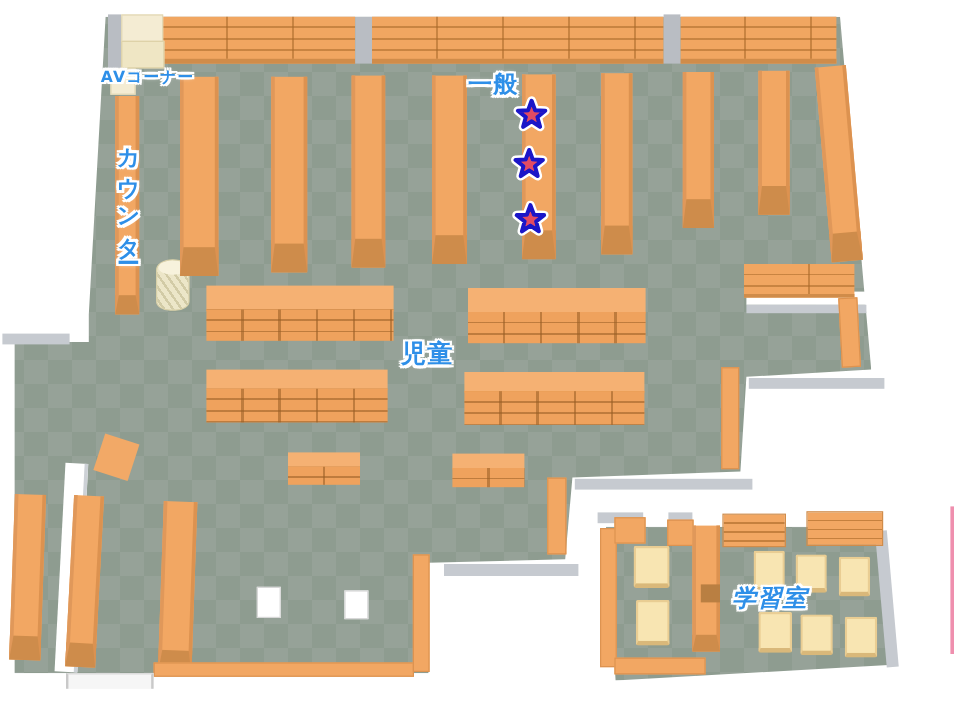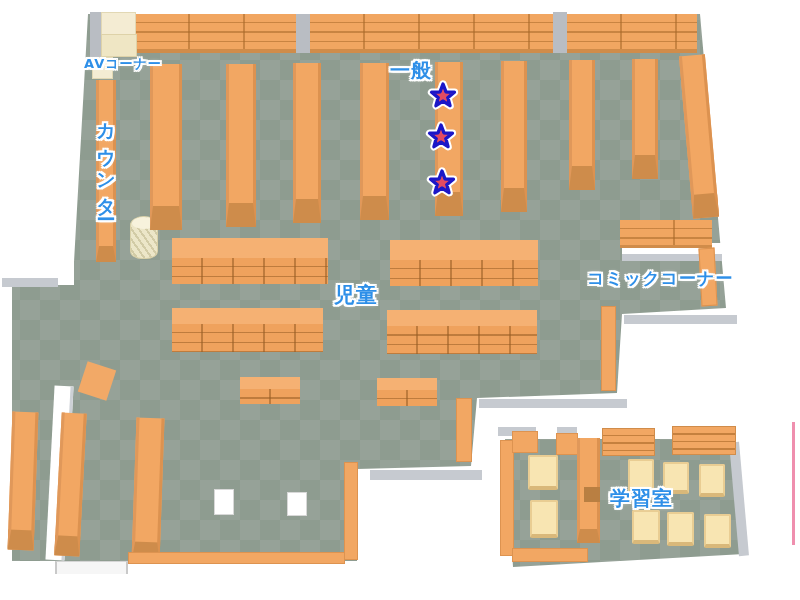--- a/index.html
+++ b/index.html
@@ -66,21 +66,21 @@
       -2px 0 0 #fff,2px 0 0 #fff,0 -2px 0 #fff,0 2px 0 #fff,
       -2px -2px 0 #fff,2px 2px 0 #fff,-2px 2px 0 #fff,2px -2px 0 #fff,
       0 0 4px #fff;
     letter-spacing:1px;
   }
   #lbl-av{left:84px;top:55px;font-size:13px;}
   #lbl-counter{left:94px;top:110px;font-size:19px;writing-mode:vertical-rl;letter-spacing:3px;}
   #lbl-general{left:390px;top:57px;font-size:20px;}
   #lbl-children{left:334px;top:281px;font-size:21px;}
   #lbl-comic{left:587px;top:267px;font-size:17px;}
-  #lbl-study{left:610px;top:485px;font-size:20px;}
+  #lbl-study{left:610px;top:485px;font-size:20px;font-style:italic;}
 
   .star-marker{position:absolute;width:36px;height:36px;margin:-18px 0 0 -18px;}
   #pink-line{left:792px;top:422px;width:3px;height:123px;background:#ef8fae;}
   .door{background:#f6f6f6;border-left:2px solid #c9c9c9;border-right:2px solid #c9c9c9;
         box-sizing:border-box;border-top:1px solid #d5d5d5;}
 </style>
 </head>
 <body>
 
 <div id="stage">
@@ -181,21 +181,20 @@
   <div class="abs desk" style="left:663px;top:462px;width:26px;height:32px"></div>
   <div class="abs desk" style="left:699px;top:464px;width:26px;height:33px"></div>
   <div class="abs desk" style="left:632px;top:510px;width:28px;height:34px"></div>
   <div class="abs desk" style="left:667px;top:512px;width:27px;height:34px"></div>
   <div class="abs desk" style="left:704px;top:514px;width:27px;height:34px"></div>
 
   <div id="lbl-av" class="maplabel">AVコーナー</div>
   <div id="lbl-counter" class="maplabel">カウンター</div>
   <div id="lbl-general" class="maplabel">一般</div>
   <div id="lbl-children" class="maplabel">児童</div>
-  <div id="lbl-comic" class="maplabel">コミックコーナー</div>
   <div id="lbl-study" class="maplabel">学習室</div>
 
   <div id="pink-line" class="abs"></div>
 
 <svg class="star-marker" viewBox="-18 -18 36 36" style="left: 443px; top: 96px;">
       <path d="M0,-12 L2.94,-4.05 L11.41,-3.71 L4.76,1.55 L7.05,9.71 L0,5 L-7.05,9.71 L-4.76,1.55 L-11.41,-3.71 L-2.94,-4.05 Z" fill="none" stroke="#ffffff" stroke-width="7.5" stroke-linejoin="round"></path>
       <path d="M0,-12 L2.94,-4.05 L11.41,-3.71 L4.76,1.55 L7.05,9.71 L0,5 L-7.05,9.71 L-4.76,1.55 L-11.41,-3.71 L-2.94,-4.05 Z" fill="#ed5a70" stroke="#1b16c8" stroke-width="3.4" stroke-linejoin="round"></path>
       <path d="M0,-7 L1.7,-2.4 L6.6,-2.1 L2.8,0.9 L4.1,5.6 L0,2.9 L-4.1,5.6 L-2.8,0.9 L-6.6,-2.1 L-1.7,-2.4 Z" fill="#d94058" opacity="0.55"></path>
     </svg>
     <svg class="star-marker" viewBox="-18 -18 36 36" style="left: 441px; top: 137px;">

